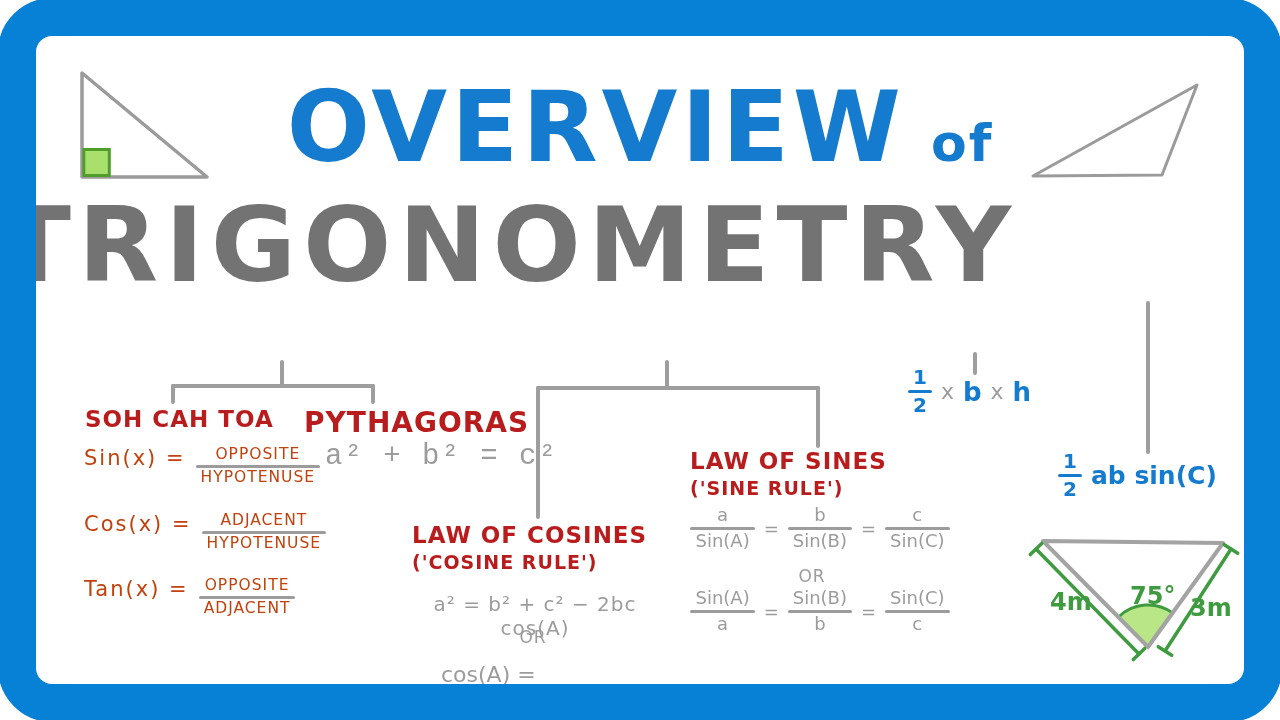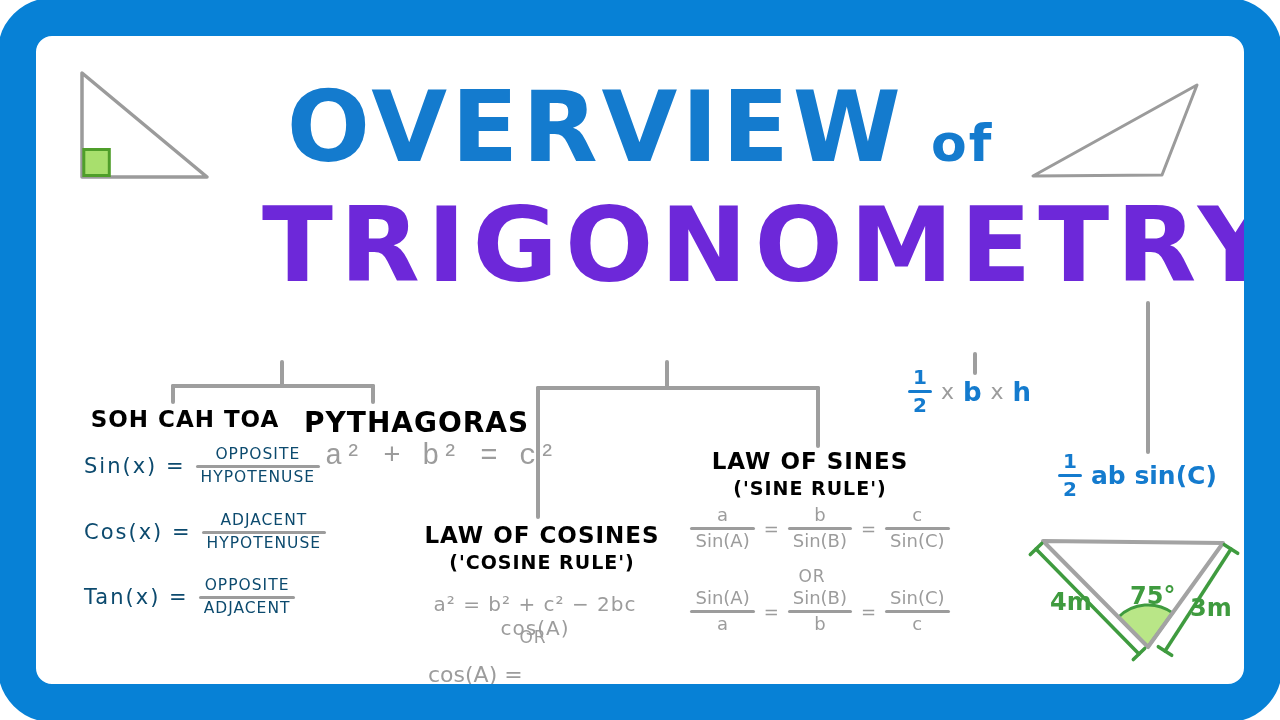--- a/index.html
+++ b/index.html
@@ -8,30 +8,30 @@
   
   .frame{position:absolute;inset:-2px;border:38px solid #0781d6;border-radius:54px;
          z-index:10;pointer-events:none;}
   .art{position:absolute;left:0;top:0;z-index:1;}
   .abs{position:absolute;z-index:2;}
 
   .title1{top:70px;left:0;width:1280px;display:flex;justify-content:center;
           align-items:baseline;gap:26px;color:#147bce;font-weight:700;}
   .title1 .big{font-size:98px;letter-spacing:4px;}
   .title1 .small{font-size:52px;letter-spacing:2px;}
-  .title2{top:184px;left:0;width:1280px;text-align:right;color:#6d28d9;
+  .title2{top:184px;left:0;width:1280px;text-align:left;color:#737373;
           font-weight:700;font-size:104px;letter-spacing:7px;}
 
-  .heading{font-weight:700;color:#000000;text-align:center;letter-spacing:1px;}
+  .heading{font-weight:700;color:#b91c1c;letter-spacing:1px;}
   .frac{display:inline-flex;flex-direction:column;align-items:center;line-height:1.15;}
   .frac .bar{align-self:stretch;height:3px;background:#9c9c9c;border-radius:2px;margin:1px 0;}
   .frac.bluefrac .bar{background:#147bce;}
   .frac .num,.frac .den{padding:0 5px;}
 
-  .soh-row{display:flex;align-items:center;gap:10px;color:#0c4a6e;}
+  .soh-row{display:flex;gap:10px;color:#c2410c;}
   .soh-row .lhs{font-size:21px;letter-spacing:2px;}
   .soh-row .frac{font-size:15.5px;letter-spacing:1px;}
 
   .formula{color:#9c9c9c;}
   .sines-row{display:flex;align-items:center;gap:9px;color:#9c9c9c;font-size:18px;}
   .sines-row .frac{font-size:18px;}
   .orword{color:#9c9c9c;font-size:17px;letter-spacing:1px;text-align:center;}
 
   .area-row{display:flex;align-items:center;gap:9px;}
   .area-row .frac{font-size:20px;font-weight:700;color:#147bce;}
@@ -112,21 +112,21 @@
     </span>
   </div>
 
   <div class="abs heading" style="left:304px;top:406px;width:200px;font-size:28px;">PYTHAGORAS</div>
   <div class="abs formula" style="left:325px;top:440px;font-size:29px;letter-spacing:2px;font-family:Liberation Mono, monospace;">a² + b² = c²</div>
 
   <div class="abs heading" style="left:412px;top:522px;width:260px;font-size:23px;">LAW OF COSINES</div>
   <div class="abs heading" style="left:412px;top:551px;width:260px;font-size:19px;">('COSINE RULE')</div>
   <div class="abs formula" style="left:404px;top:592px;width:262px;text-align:center;font-size:20px;letter-spacing:1px;">a² = b² + c² − 2bc cos(A)</div>
   <div class="abs orword" style="left:483px;top:627px;width:100px;">OR</div>
-  <div class="abs" style="left:428px;top:646px;display:flex;align-items:flex-start;gap:12px;">
+  <div class="abs" style="left:441px;top:646px;display:flex;align-items:flex-start;gap:12px;">
     <span class="formula" style="font-size:22px;margin-top:16px;">cos(A) =</span>
   </div>
 
   <div class="abs heading" style="left:690px;top:448px;width:240px;font-size:23px;">LAW OF SINES</div>
   <div class="abs heading" style="left:690px;top:477px;width:240px;font-size:19px;">('SINE RULE')</div>
 
   <div class="abs sines-row" style="left:695px;top:505px;width:250px;justify-content:center;">
     <span class="frac">
       <span class="num">a</span>
       <span class="bar"></span>

